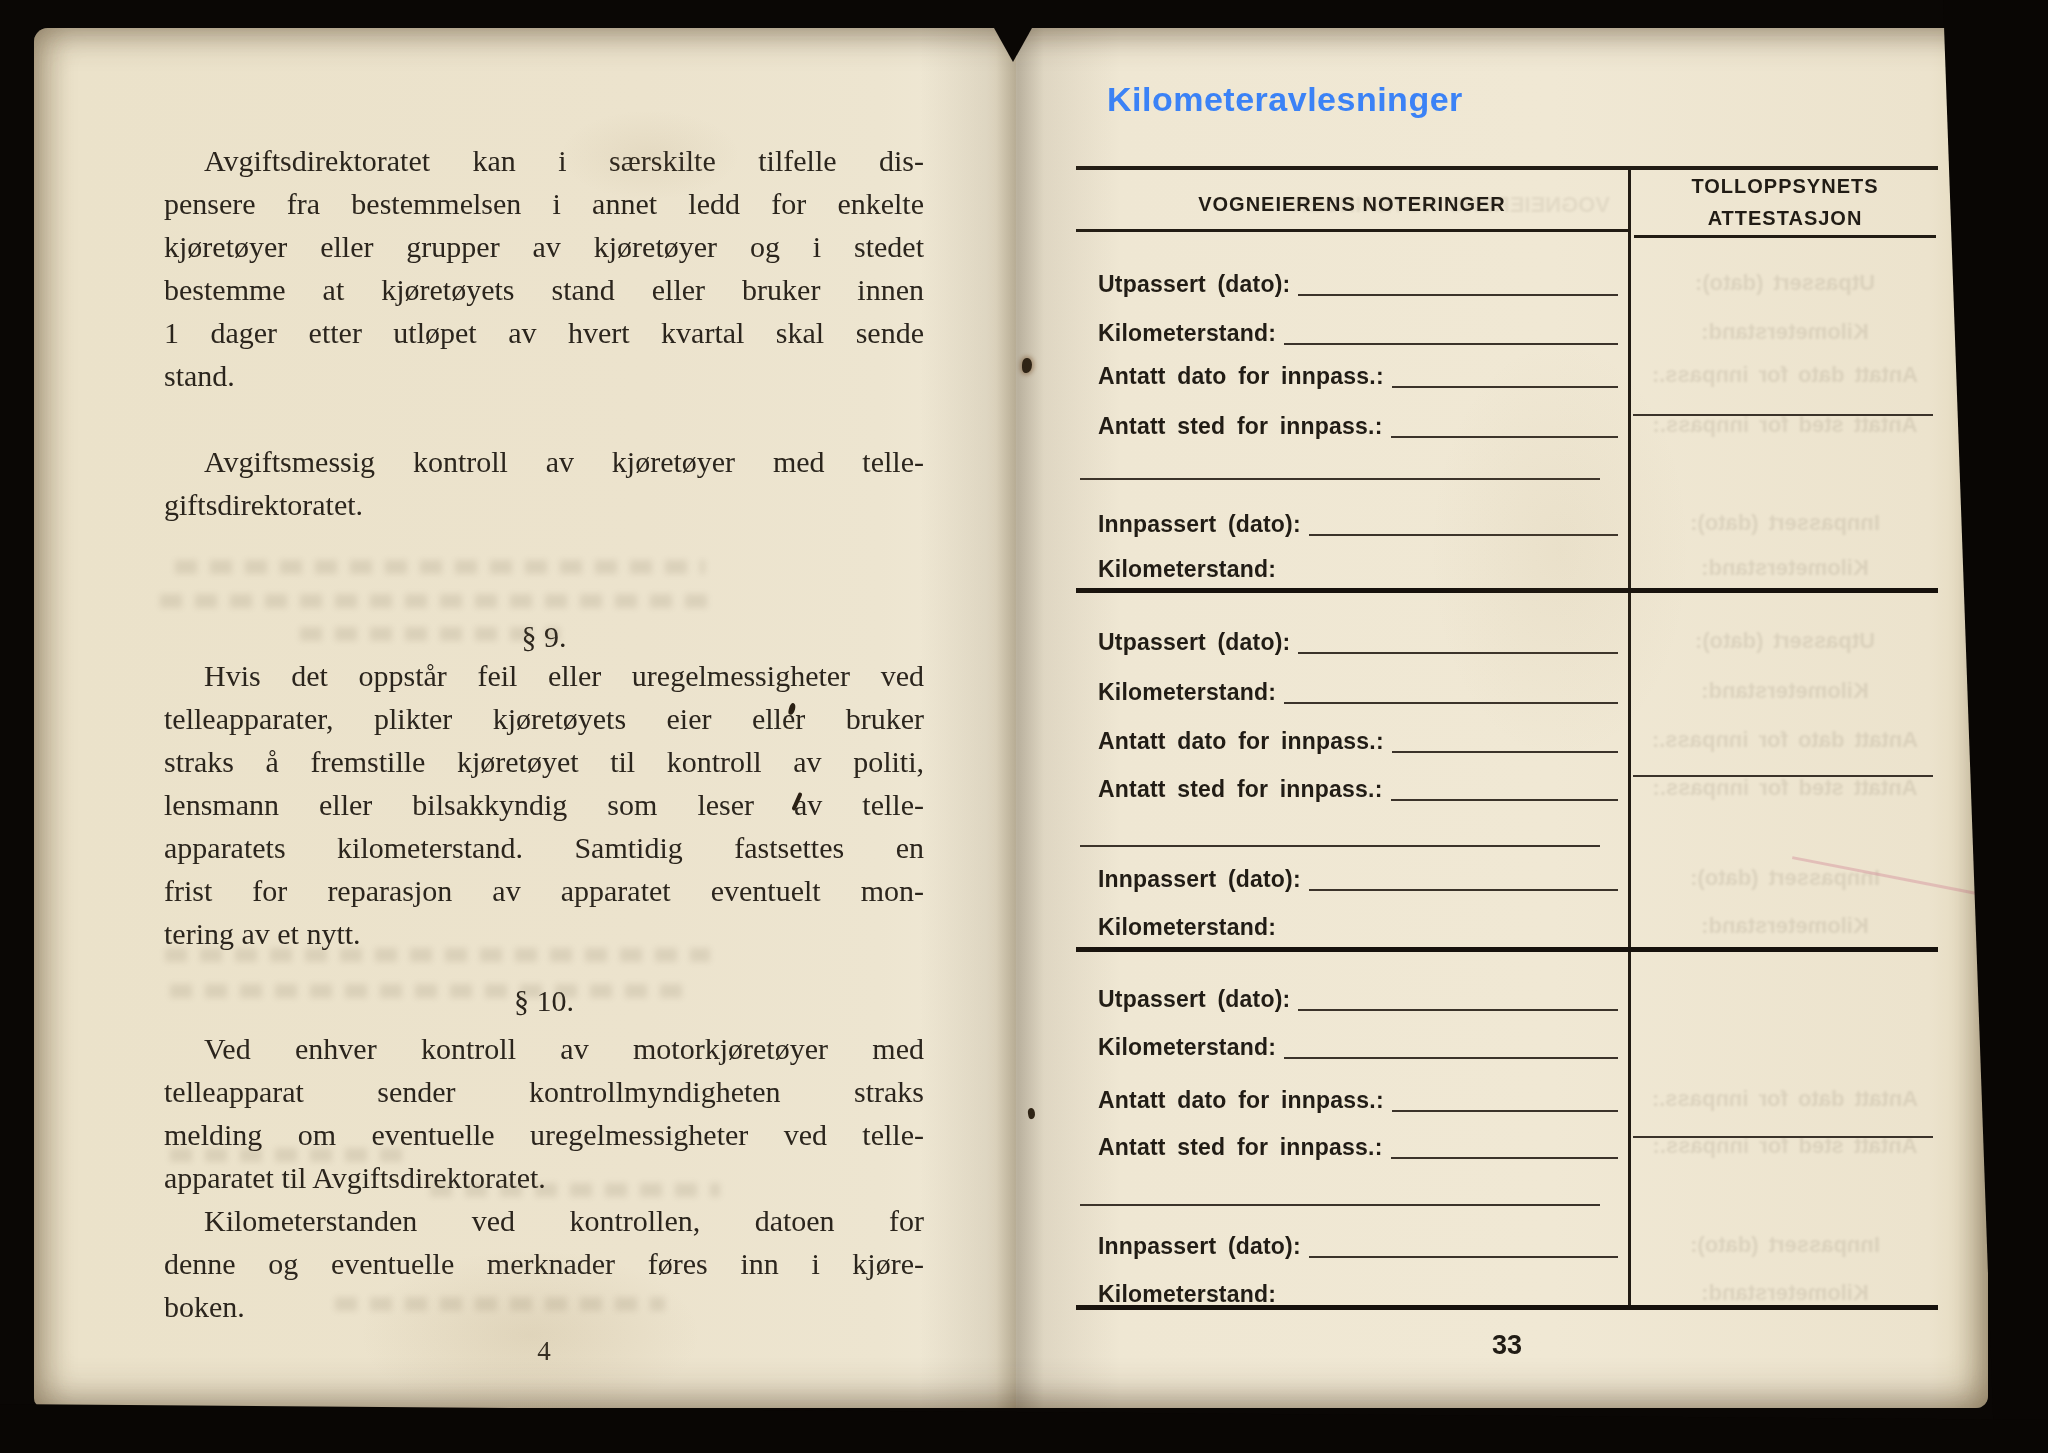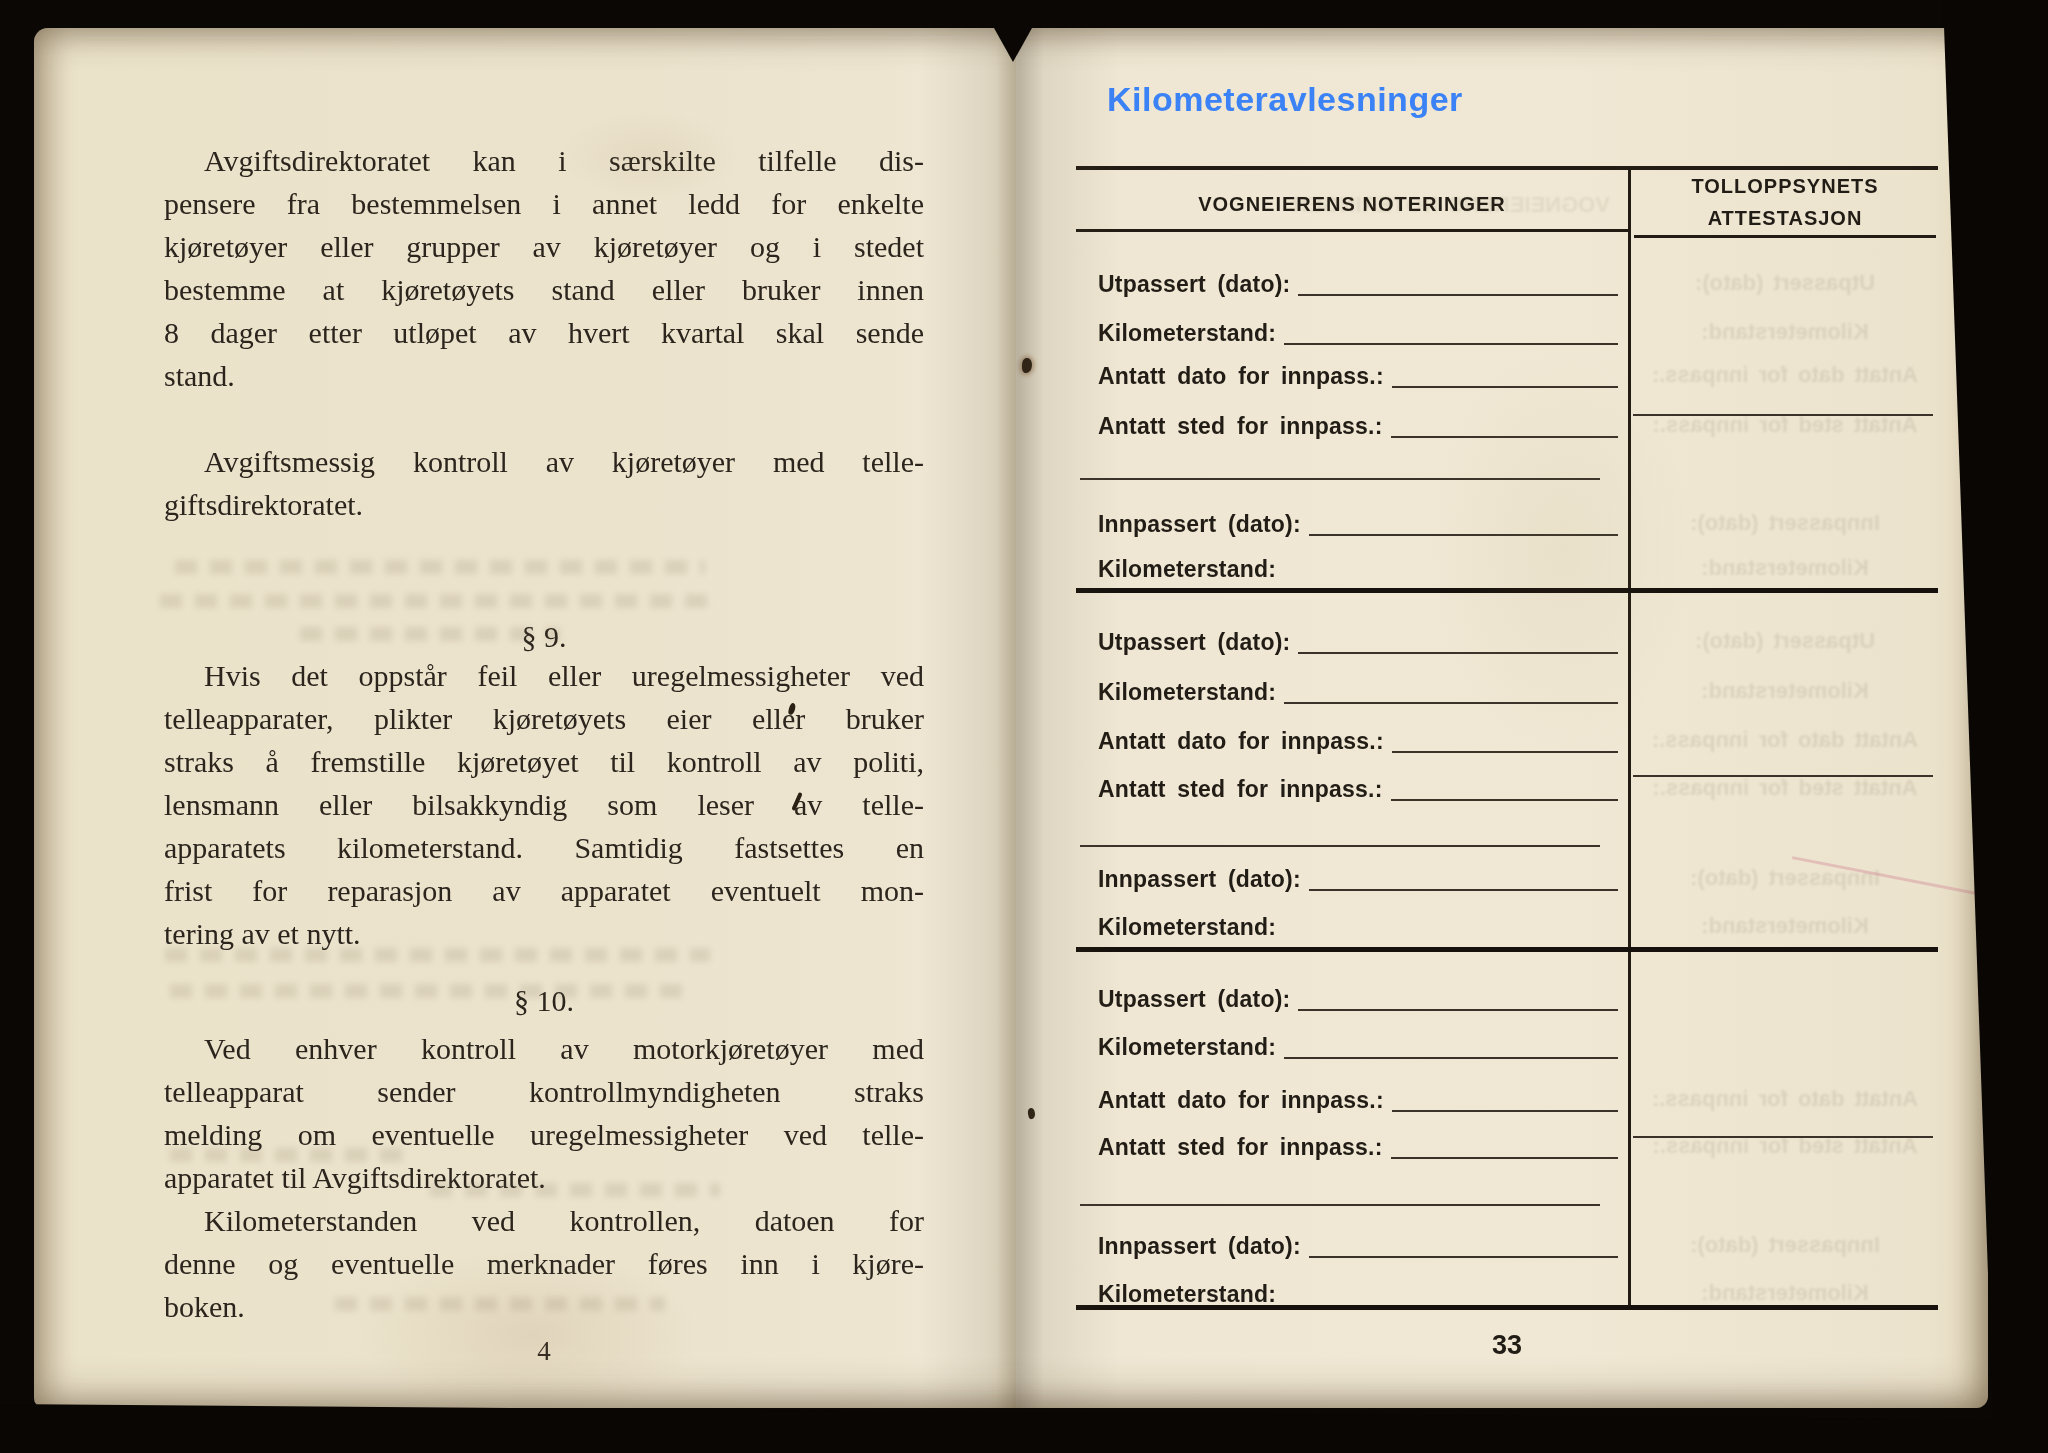--- a/index.html
+++ b/index.html
@@ -57,21 +57,21 @@
 <div id="screen">
 
   <div class="abs" id="page-left"></div>
   <div class="abs" id="page-right"></div>
 
   <div class="abs col" style="top:139px">
     <div class="ln ind">Avgiftsdirektoratet kan i særskilte tilfelle dis-</div>
     <div class="ln">pensere fra bestemmelsen i annet ledd for enkelte</div>
     <div class="ln">kjøretøyer eller grupper av kjøretøyer og i stedet</div>
     <div class="ln">bestemme at kjøretøyets stand eller bruker innen</div>
-    <div class="ln">8 dager etter utløpet av hvert kvartal skal sende</div>
+    <div class="ln">1 dager etter utløpet av hvert kvartal skal sende</div>
     <div class="ln last">stand.</div>
   </div>
 
   <div class="abs col" style="top:440px">
     <div class="ln ind">Avgiftsmessig kontroll av kjøretøyer med telle-</div>
     <div class="ln last">giftsdirektoratet.</div>
   </div>
 
   <div class="abs heading" style="top:615px">§ 9.</div>
 

